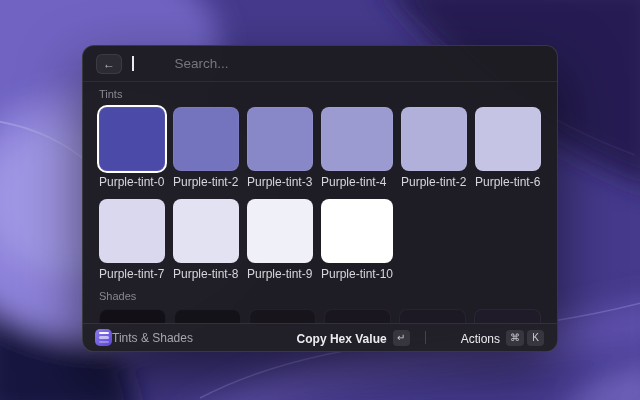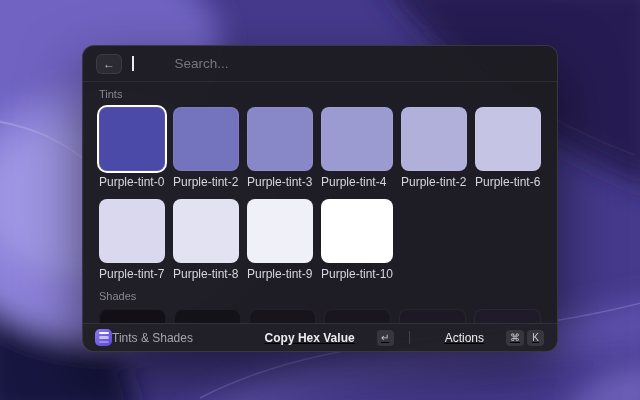--- a/index.html
+++ b/index.html
@@ -92,23 +92,23 @@
     background: linear-gradient(135deg, #8b7bec, #5a45d6);
     display: flex; flex-direction: column; justify-content: center; gap: 2px;
     padding: 0 3.5px;
   }
   .app-icon i { display: block; height: 2.5px; border-radius: 2px; background: rgba(255,255,255,0.95); }
   .app-icon i:nth-child(2) { background: rgba(255,255,255,0.6); }
   .app-icon i:nth-child(3) { background: rgba(255,255,255,0.3); }
   .app-name { color: #a7a6ae; font-size: 12px; }
   .footer-right { display: flex; align-items: center; gap: 6px; }
   .footer-action {
-    display: flex; align-items: center; gap: 22px;
+    display: flex; align-items: flex-end; gap: 6px;
     background: transparent; border: none; cursor: pointer;
-    padding: 2px 3px; border-radius: 5px; text-decoration: underline;
+    padding: 2px 3px; border-radius: 5px;
   }
   .action-label { color: #ececf0; font-size: 12px; font-weight: 600; }
   .action-label.secondary { font-weight: 500; margin-left: 20px; }
   .key-badge {
     min-width: 17px; height: 16px; padding: 0 4px;
     background: #37363f; border-radius: 4px;
     color: #c9c8d1; font-size: 10px; line-height: 16px; text-align: center;
   }
   .kbd-group { display: flex; gap: 3px; }
   .v-divider { width: 1px; height: 13px; background: rgba(255,255,255,0.16); margin: 0 6px; }

